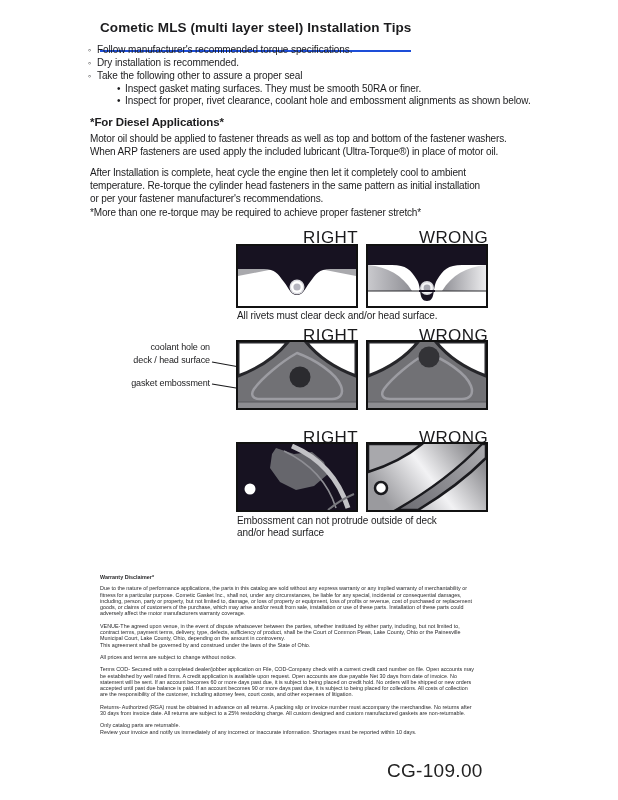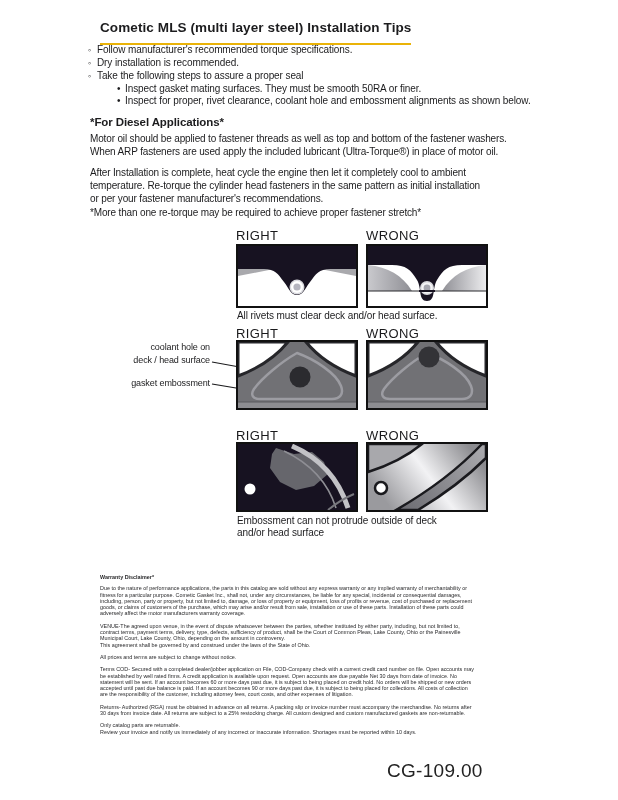--- a/index.html
+++ b/index.html
@@ -3,30 +3,30 @@
 <meta charset="utf-8">
 <style>
   html,body{margin:0;padding:0;background:#fff;}
   .page{
     position:relative;width:618px;height:800px;background:#ffffff;overflow:hidden;
     font-family:"Liberation Sans","DejaVu Sans",sans-serif;color:#1c1c1e;
   }
   .abs{position:absolute;}
   .title{
     font-size:13.5px;font-weight:bold;letter-spacing:.1px;
-    border-bottom:2px solid #eab308;padding-bottom:8px;white-space:nowrap;
+    border-bottom:2px solid #1d4ed8;padding-bottom:15px;white-space:nowrap;
   }
   .bullets{font-size:10px;letter-spacing:-.1px;line-height:12.8px;}
   .bullet-row{display:flex;}
   .bullet-mark{width:9px;flex:none;font-size:9px;}
   .subbullets{font-size:10px;letter-spacing:-.1px;line-height:12.2px;}
   .subbullet-mark{width:8px;flex:none;font-size:10px;}
   .h2{font-size:11.5px;font-weight:bold;letter-spacing:-.1px;}
   .para{font-size:10px;letter-spacing:-.15px;line-height:12.8px;white-space:pre-line;width:460px;}
-  .rw-label{width:122px;text-align:left;font-size:13px;letter-spacing:.4px;color:#1a1a1c;}
+  .rw-label{width:122px;text-align:right;font-size:17px;letter-spacing:.4px;color:#1a1a1c;}
   .caption{font-size:10px;letter-spacing:-.1px;line-height:12.2px;white-space:pre-line;}
   .annot{width:110px;text-align:right;font-size:9px;letter-spacing:-.1px;line-height:13px;white-space:pre-line;}
   .legal{width:432px;font-size:5.4px;line-height:6.3px;letter-spacing:0;color:#2a2a2c;}
   .legal-h{font-weight:bold;margin:0 0 5px 0;}
   .legal p{margin:0 0 6px 0;white-space:pre-line;}
   .footer-code{font-size:19px;letter-spacing:.3px;color:#222;}
   svg{display:block;}
 </style>
 </head>
 <body>
@@ -39,21 +39,21 @@
     <div class="bullet-row">
       <span class="bullet-mark">◦</span>
       <span>Follow manufacturer's recommended torque specifications.</span>
     </div>
     <div class="bullet-row">
       <span class="bullet-mark">◦</span>
       <span>Dry installation is recommended.</span>
     </div>
     <div class="bullet-row">
       <span class="bullet-mark">◦</span>
-      <span>Take the following steps to assure a proper seal</span>
+      <span>Take the following other to assure a proper seal</span>
     </div>
   </div>
 
   <div class="abs subbullets" style="left:117px;top:83px;">
     <div class="bullet-row">
       <span class="subbullet-mark">•</span>
       <span>Inspect gasket mating surfaces.  They must be smooth 50RA or finer.</span>
     </div>
     <div class="bullet-row">
       <span class="subbullet-mark">•</span>

